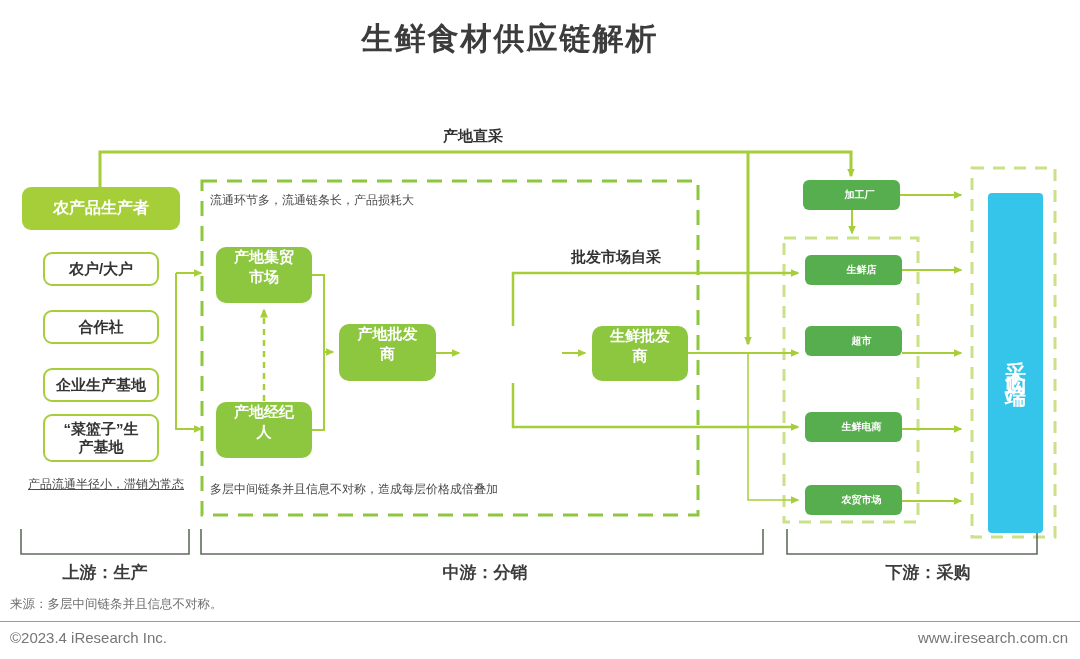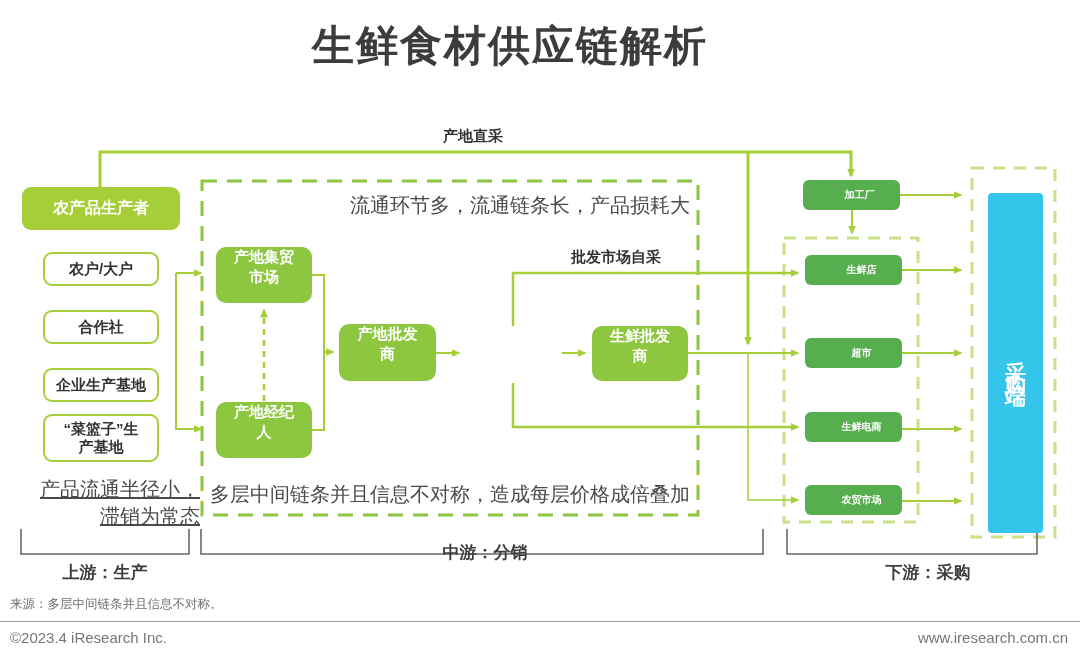--- a/index.html
+++ b/index.html
@@ -14,25 +14,25 @@
   svg.wires{position:absolute;left:0;top:0;z-index:1;}
   .ln{stroke:var(--accent);stroke-width:2;fill:none;}
   .w3{stroke-width:3;}
   .w25{stroke-width:2.5;}
   .thin{stroke-width:1.5;}
   .dashln{stroke-dasharray:6 5;stroke-width:2.5;}
   .ah{fill:var(--accent);}
   .dashmid{fill:none;stroke:var(--box_mid);stroke-width:3;stroke-dasharray:15 10;}
   .dashlite{fill:none;stroke:var(--dash_light);stroke-width:3;stroke-dasharray:12 9;}
   .br{fill:none;stroke:var(--bracket);stroke-width:1.6;}
-  .page-title{left:0;top:18px;width:1020px;text-align:center;font-size:42px;font-weight:800;color:var(--text_dark);letter-spacing:2px;z-index:2;}
+  .page-title{left:0;top:18px;width:1020px;text-align:center;font-size:31px;font-weight:800;color:var(--text_dark);letter-spacing:2px;z-index:2;}
   .flowlabel{font-size:15px;font-weight:700;color:#333;text-align:center;z-index:2;}
   .producer{left:22px;top:187px;width:158px;height:43px;background:var(--accent);border-radius:9px;color:#fff;font-size:16px;font-weight:700;display:flex;align-items:center;justify-content:center;z-index:2;}
   .wbox{left:43px;width:116px;height:34px;background:#fff;border:2px solid var(--accent);border-radius:9px;color:#333;font-size:15px;font-weight:700;display:flex;align-items:center;justify-content:center;text-align:center;line-height:1.2;z-index:2;}
-  .note{font-size:20px;color:var(--text_body);text-align:right;line-height:1.35;z-index:2;}
+  .note{font-size:12px;color:var(--text_body);text-align:left;line-height:1.35;z-index:2;}
   .gbox{background:var(--box_mid);border-radius:10px;color:#fff;font-size:15px;font-weight:700;display:flex;justify-content:center;text-align:center;line-height:1.3;z-index:2;}
   .gbox .tw{width:64px;}
   .dbox{left:805px;width:97px;height:30px;background:var(--box_dark);border-radius:6px;color:#fff;font-size:10px;font-weight:700;display:flex;align-items:center;justify-content:center;z-index:2;padding-left:16px;}
   .buyer{left:988px;top:193px;width:55px;height:340px;background:var(--cyan);border-radius:4px;color:#fff;display:flex;align-items:center;justify-content:center;z-index:2;}
   .buyer span{writing-mode:vertical-rl;font-size:21px;font-weight:700;letter-spacing:12px;}
   .bracketlabel{font-size:17px;font-weight:700;color:var(--text_dark);text-align:center;z-index:2;}
   .source{left:10px;top:596px;font-size:12.5px;color:var(--text_gray);z-index:2;}
   .divider{left:0;top:621px;width:1080px;border-top:1px solid #9a9a9a;z-index:2;}
   .copyright{left:10px;top:629px;font-size:15px;color:#767676;z-index:2;}
   .website{right:12px;top:629px;font-size:15px;color:#767676;z-index:2;}
@@ -106,29 +106,29 @@
   <div class="abs gbox" style="left:339px;top:324px;width:97px;height:57px;">
       <span class="tw">产地批发商</span>
     </div>
   <div class="abs gbox" style="left:592px;top:326px;width:96px;height:55px;">
       <span class="tw">生鲜批发商</span>
     </div>
   <div class="abs note" style="left:210px;top:481px;width:480px;">多层中间链条并且信息不对称，造成每层价格成倍叠加</div>
 
   <div class="abs dbox" style="left:803px;top:180px;">加工厂</div>
   <div class="abs dbox" style="top:255px;">生鲜店</div>
-  <div class="abs dbox" style="top:338px;">超市</div>
+  <div class="abs dbox" style="top:326px;">超市</div>
   <div class="abs dbox" style="top:412px;">生鲜电商</div>
   <div class="abs dbox" style="top:485px;">农贸市场</div>
   <div class="abs buyer">
       <span>采购端</span>
     </div>
 
   <div class="abs bracketlabel" style="left:35px;top:561px;width:140px;">上游：生产</div>
-  <div class="abs bracketlabel" style="left:405px;top:541px;width:160px;">中游：分销</div>
+  <div class="abs bracketlabel" style="left:405px;top:561px;width:160px;">中游：分销</div>
   <div class="abs bracketlabel" style="left:848px;top:561px;width:160px;">下游：采购</div>
 
   <div class="abs source">来源：多层中间链条并且信息不对称。</div>
   <div class="abs divider"></div>
   <div class="abs copyright">©2023.4 iResearch Inc.</div>
   <div class="abs website">www.iresearch.com.cn</div>
 
 </div>
 
 </body></html>

